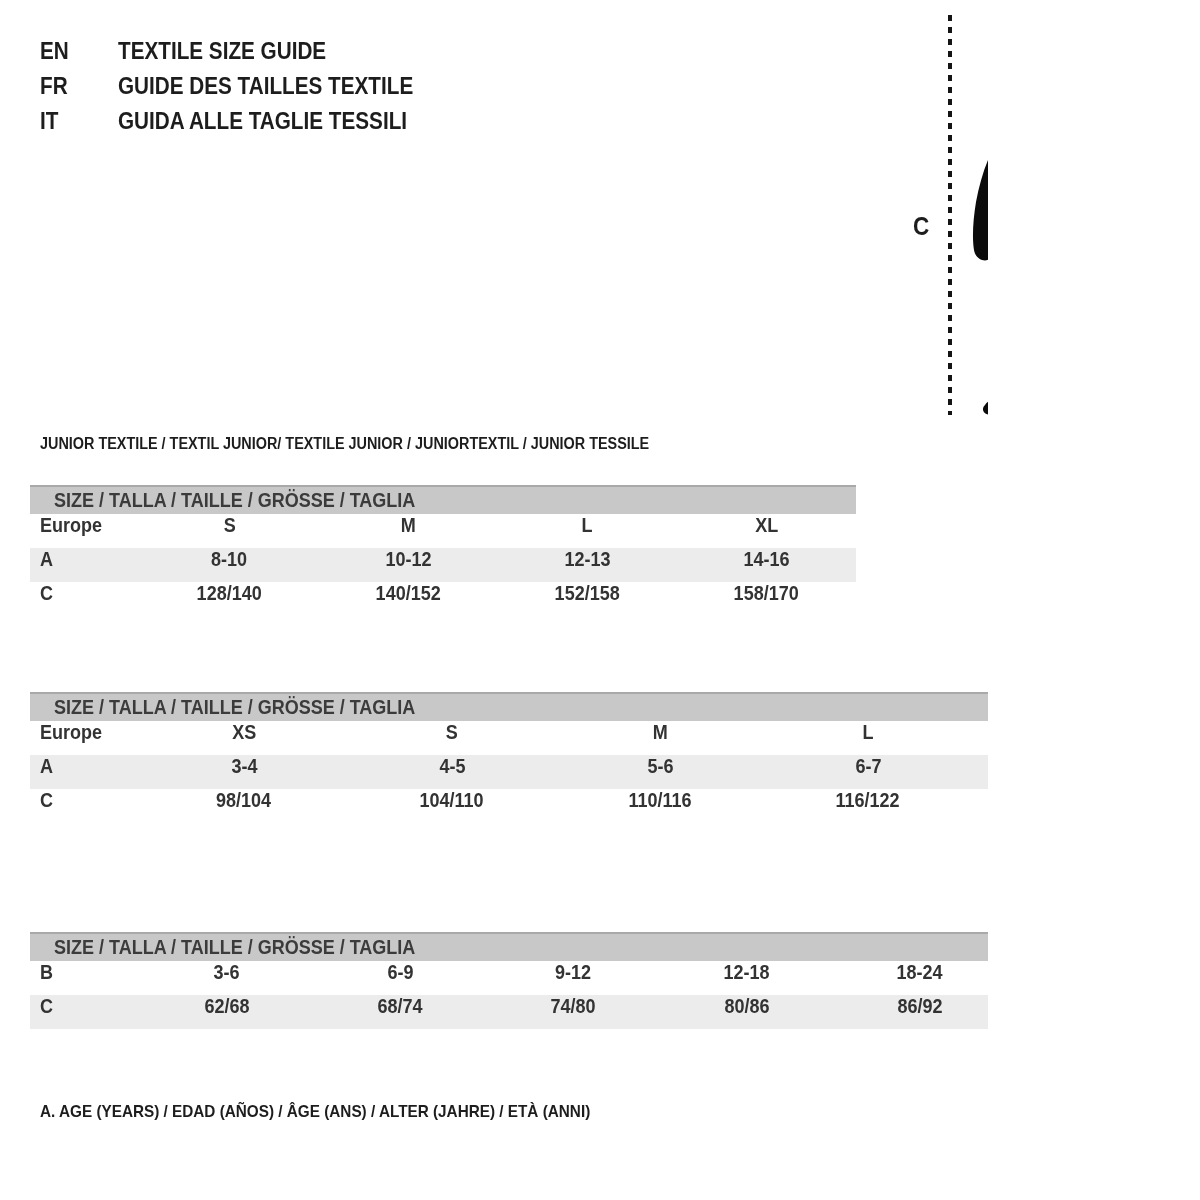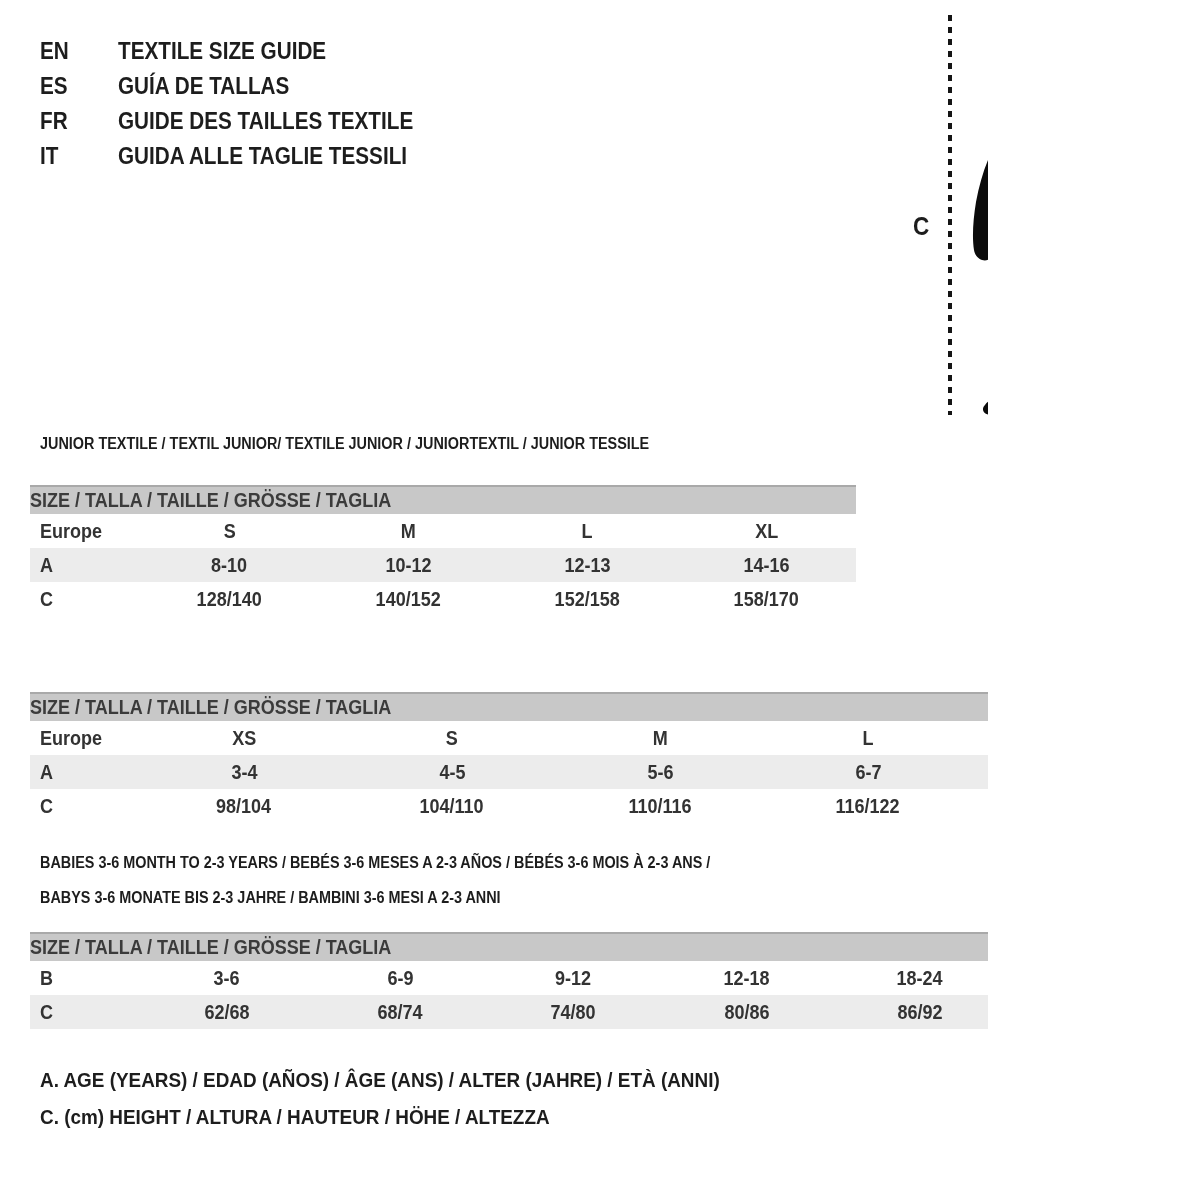--- a/index.html
+++ b/index.html
@@ -20,45 +20,41 @@
 
   
   .sec-title{position:absolute;left:40px;font-size:16px;color:#1d1d1d;line-height:26px;white-space:nowrap;}
   .sub-a{font-size:0.62em;vertical-align:-0.25em;}
   .babies-title{line-height:35px;}
 
   
   .sg-table{position:absolute;left:30px;}
   .size-bar{
     box-sizing:border-box;height:29px;background:#c8c8c8;border-top:2px solid #a9a9a9;
-    display:flex;align-items:center;padding-left:0;font-size:20px;color:#3b3b3b;
+    display:flex;align-items:center;padding-left:24px;font-size:20px;color:#3b3b3b;
   }
-  .trow{display:flex;height:34px;align-items:center;font-size:20px;color:#333;}
+  .trow{display:flex;height:34px;align-items:flex-start;font-size:20px;color:#333;}
   .trow.alt{background:#ececec;}
   .trow .lbl{box-sizing:border-box;width:110px;padding-left:10px;}
   .trow .val{flex:1;text-align:center;}
   .w-junior{width:826px;}
   .w-wide{width:1150px;}
 
   
-  .legend{position:absolute;left:40px;top:1061px;font-size:21px;color:#1d1d1d;line-height:37px;}
+  .legend{position:absolute;left:40px;top:1093px;font-size:17px;color:#1d1d1d;line-height:37px;}
 </style>
 </head>
 <body>
 
 <div class="page">
 
   <div class="lang-block">
     <div class="lang-row">
       <span class="lang-code"><span class="cond">EN</span></span>
       <span class="cond">TEXTILE SIZE GUIDE</span>
-    </div>
-    <div class="lang-row">
-      <span class="lang-code"><span class="cond">ES</span></span>
-      <span class="cond">GUÍA DE TALLAS</span>
     </div>
     <div class="lang-row">
       <span class="lang-code"><span class="cond">FR</span></span>
       <span class="cond">GUIDE DES TAILLES TEXTILE</span>
     </div>
     <div class="lang-row">
       <span class="lang-code"><span class="cond">IT</span></span>
       <span class="cond">GUIDA ALLE TAGLIE TESSILI</span>
     </div>
   </div>
@@ -168,24 +164,20 @@
     <div class="trow">
       <span class="lbl"><span class="cond">C</span></span>
       <span class="val"><span class="cond-c">98/104</span></span>
       <span class="val"><span class="cond-c">104/110</span></span>
       <span class="val"><span class="cond-c">110/116</span></span>
       <span class="val"><span class="cond-c">116/122</span></span>
       <span class="val"><span class="cond-c">122/128</span></span>
     </div>
   </div>
 
-  <div class="sec-title babies-title" style="top:845px;">
-    <span class="cond">BABIES 3-6 MONTH TO 2-3 YEARS / BEBÉS 3-6 MESES A 2-3 AÑOS / BÉBÉS 3-6 MOIS À 2-3 ANS /</span><br>
-    <span class="cond">BABYS 3-6 MONATE BIS 2-3 JAHRE / BAMBINI 3-6 MESI A 2-3 ANNI</span>
-  </div>
   <div class="sg-table w-wide" style="top:932px;">
     <div class="size-bar">
       <span class="cond">SIZE / TALLA / TAILLE / GRÖSSE / TAGLIA</span>
     </div>
     <div class="trow">
       <span class="lbl"><span class="cond">B</span></span>
       <span class="val"><span class="cond-c">3-6</span></span>
       <span class="val"><span class="cond-c">6-9</span></span>
       <span class="val"><span class="cond-c">9-12</span></span>
       <span class="val"><span class="cond-c">12-18</span></span>
@@ -198,16 +190,15 @@
       <span class="val"><span class="cond-c">68/74</span></span>
       <span class="val"><span class="cond-c">74/80</span></span>
       <span class="val"><span class="cond-c">80/86</span></span>
       <span class="val"><span class="cond-c">86/92</span></span>
       <span class="val"><span class="cond-c">92/98</span></span>
     </div>
   </div>
 
   <div class="legend">
     <div><span class="cond">A. AGE (YEARS) / EDAD (AÑOS) / ÂGE (ANS) / ALTER (JAHRE) / ETÀ (ANNI)</span></div>
-    <div><span class="cond">C. (cm) HEIGHT / ALTURA / HAUTEUR / HÖHE / ALTEZZA</span></div>
   </div>
 
 </div>
 
 </body></html>

